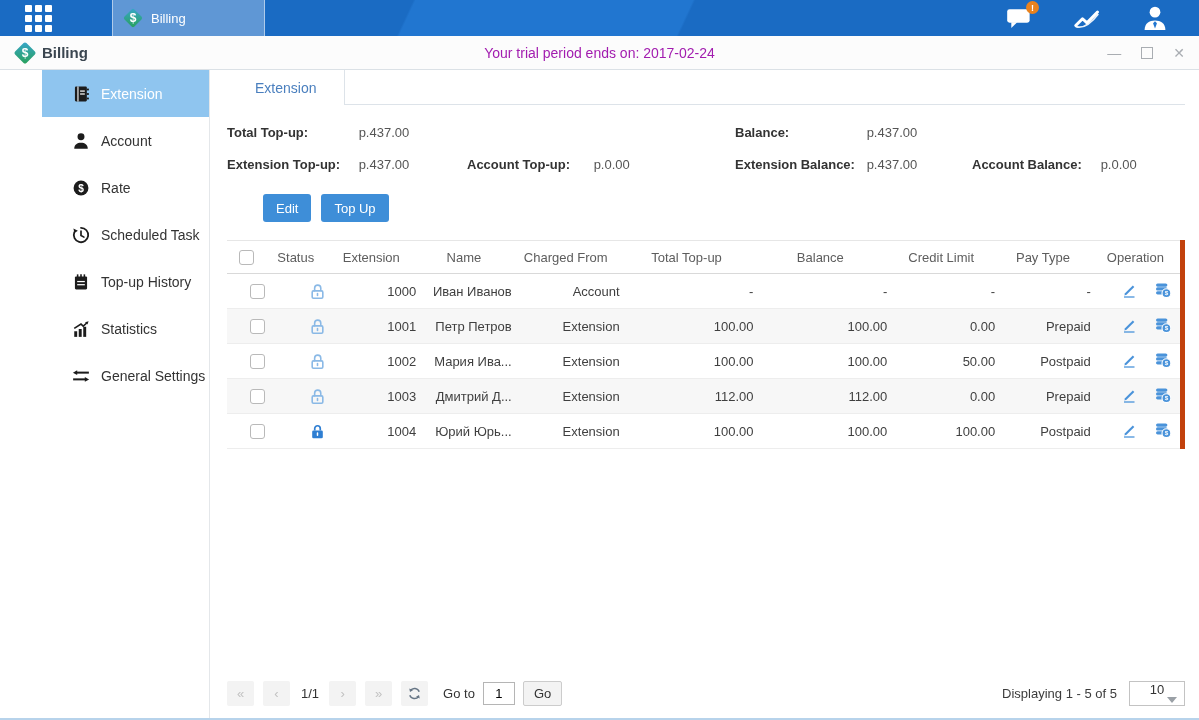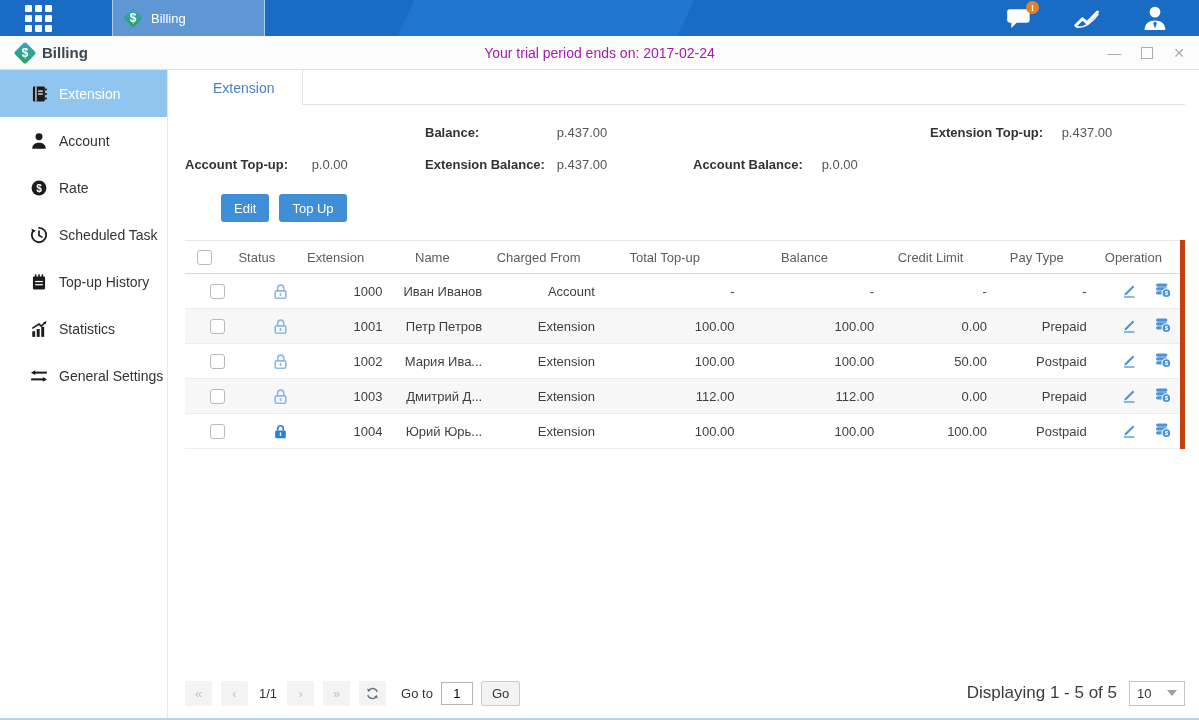--- a/index.html
+++ b/index.html
@@ -23,21 +23,21 @@
 
   
   .titlebar { height:34px; flex:0 0 34px; background:#fcfcfc; border-bottom:1px solid #dbe1e6; display:flex; align-items:center; padding:0 14px; position:relative; }
   .win-title { font-size:15px; font-weight:bold; color:#3b4650; margin-left:6px; }
   .trial { position:absolute; left:0; right:0; text-align:center; font-size:14px; color:#a21caf; pointer-events:none; }
   .win-controls { margin-left:auto; display:flex; align-items:center; gap:20px; z-index:2; }
   .wc { color:#a9adb2; font-size:14px; line-height:1; cursor:pointer; }
   .wc-max { width:12px; height:12px; border:1.5px solid #a9adb2; display:inline-block; }
 
   
-  .body { flex:1; display:flex; min-height:0; }
+  .body { flex:1; display:flex; min-height:0;margin-left:42px; }
   .sidebar { width:168px; flex:0 0 168px; background:#fff; border-right:1px solid #e4e7ea; }
   .side-item { height:47px; display:flex; align-items:center; gap:11px; padding-left:30px; font-size:14px; color:#333; cursor:pointer; }
   .side-item svg { flex:0 0 18px; }
   .side-item.active { background:#8fc5ef; color:#fff; }
 
   .main { flex:1; display:flex; flex-direction:column; padding:0 14px 0 17px; min-height:0; }
 
   
   .tabstrip { display:flex; border-bottom:1px solid #dde3e9; flex:0 0 35px; }
   .tab { padding:0 28px; display:flex; align-items:center; background:#fff; border-right:1px solid #dde3e9; margin-bottom:-1px; color:#4a7fbe; font-size:14px; cursor:pointer; }
@@ -63,22 +63,22 @@
   .ops span { display:inline-block; margin:0 9px; cursor:pointer; vertical-align:middle; }
 
   
   .footer { margin-top:auto; margin-bottom:10px; flex:0 0 30px; display:flex; align-items:center; }
   .pgbtn { width:27px; height:25px; background:#f3f3f3; border:none; border-radius:2px; color:#c2c2c2; font-size:13px; margin-right:9px; cursor:pointer; font-family:inherit; }
   .pg-ind { font-size:13px; color:#333; margin:0 10px 0 2px;text-align:center; }
   .goto-label { font-size:13px; color:#333; margin:0 8px 0 6px; }
   .goto-input { width:32px; height:23px; border:1px solid #b5b5b5; font-size:13px; text-align:center; font-family:inherit; }
   .go-btn { margin-left:8px; height:25px; padding:0 10px; background:#f3f3f3; border:1px solid #cccccc; border-radius:2px; font-size:13px; color:#333; cursor:pointer; font-family:inherit; }
   .footer-right { margin-left:auto; display:flex; align-items:center; gap:12px; }
-  .disp-info { font-size:17px; color:#3c3c3c; }
-  .page-size { width:56px; height:25px; border:1px solid #c3c3c3; display:flex; align-items:center; padding:0 7px; font-size:13px; color:#333; cursor:pointer; background:#fff; }
+  .disp-info { font-size:13px; color:#3c3c3c; }
+  .page-size { width:56px; height:25px; border:1px solid #c3c3c3; display:flex; align-items:center; padding:0 7px; font-size:13px; color:#333; cursor:pointer; background:#fff;flex-direction:column; }
   .page-size .car { margin-left:auto; width:0; height:0; border-left:5px solid transparent; border-right:5px solid transparent; border-top:6px solid #9aa0a6; }
 </style>
 </head>
 <body>
 
 <svg width="0" height="0" style="position:absolute">
   <defs>
     <symbol id="sym-lock-open" viewBox="0 0 16 16">
       <path d="M5.3 7.4 V4.9 a2.9 2.9 0 0 1 5.8 0 V6" fill="none" stroke="#8ab9e6" stroke-width="1.5" stroke-linecap="round"></path>
       <rect x="3" y="7.4" width="10" height="7" rx="1.2" fill="none" stroke="#8ab9e6" stroke-width="1.5"></rect>
@@ -236,20 +236,24 @@
         <span>General Settings</span>
       </div>
     </div>
 
     <div class="main">
       <div class="tabstrip">
         <div class="tab">Extension</div>
       </div>
 
       <div class="summary">
+        <div class="sum-cell">
+          <span class="lab">Total Top-up:</span>
+          <span class="val">p.437.00</span>
+        </div>
         <div class="sum-cell"></div>
         <div class="sum-cell">
           <span class="lab">Balance:</span>
           <span class="val">p.437.00</span>
         </div>
         <div class="sum-cell"></div>
         <div class="sum-cell">
           <span class="lab">Extension Top-up:</span>
           <span class="val">p.437.00</span>
         </div>

